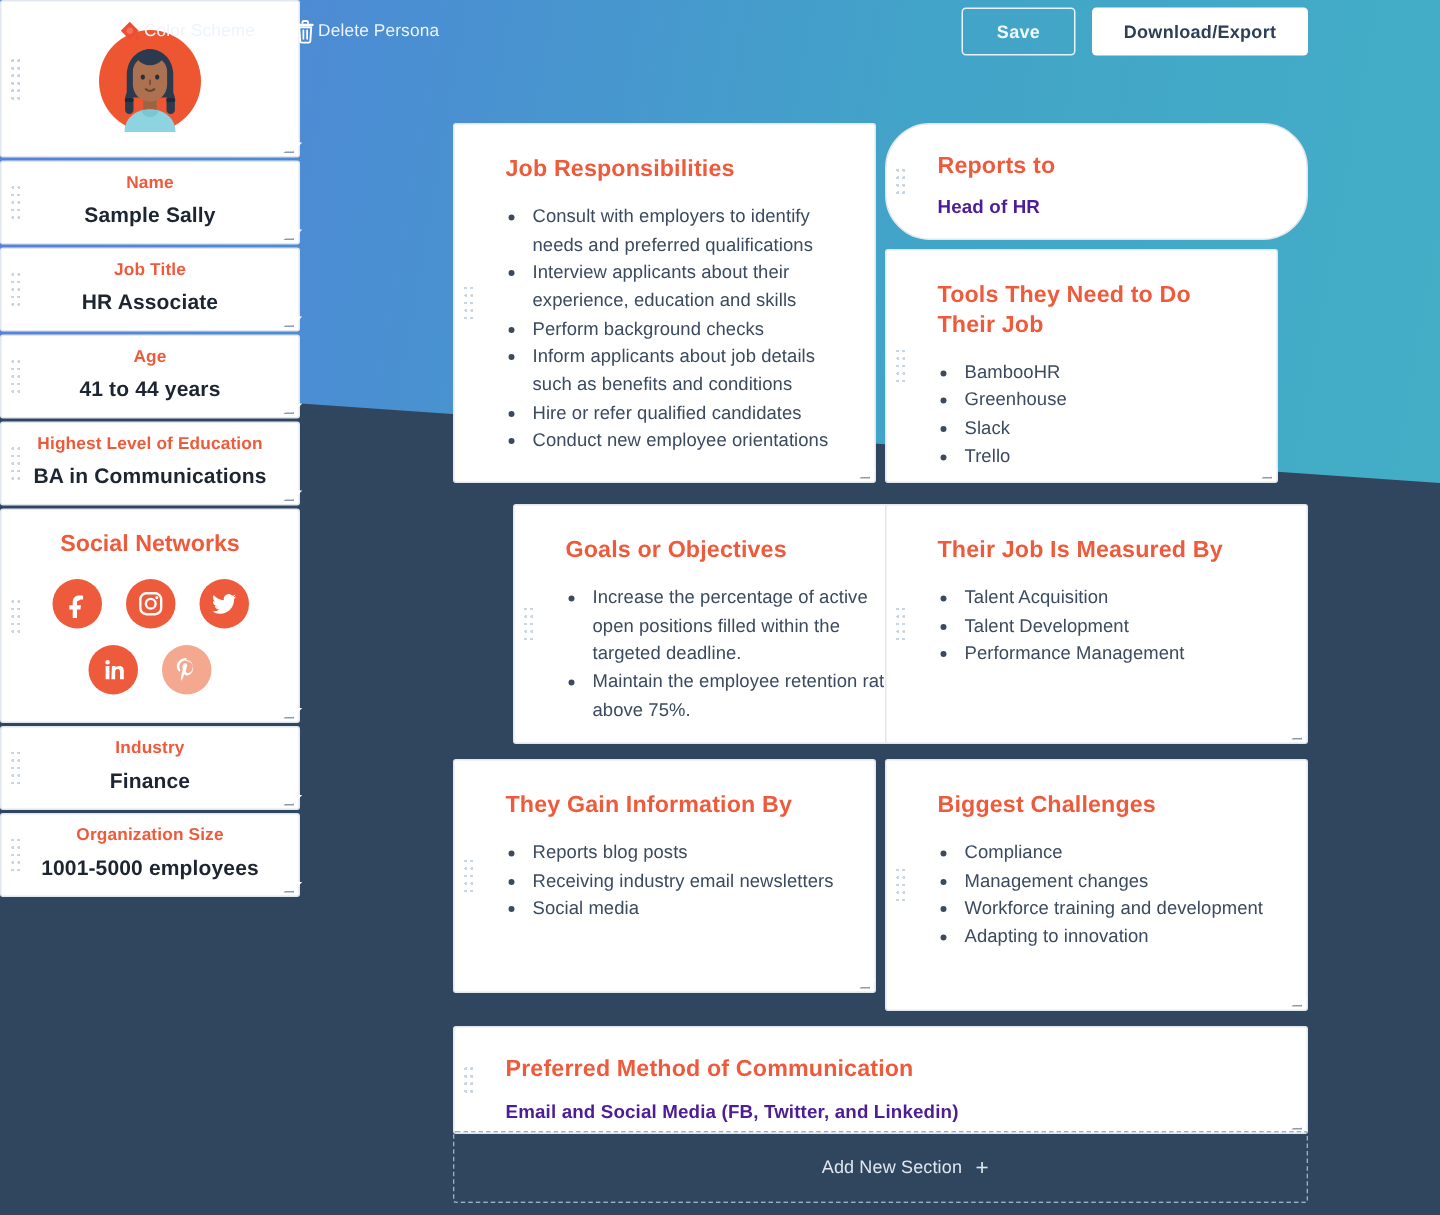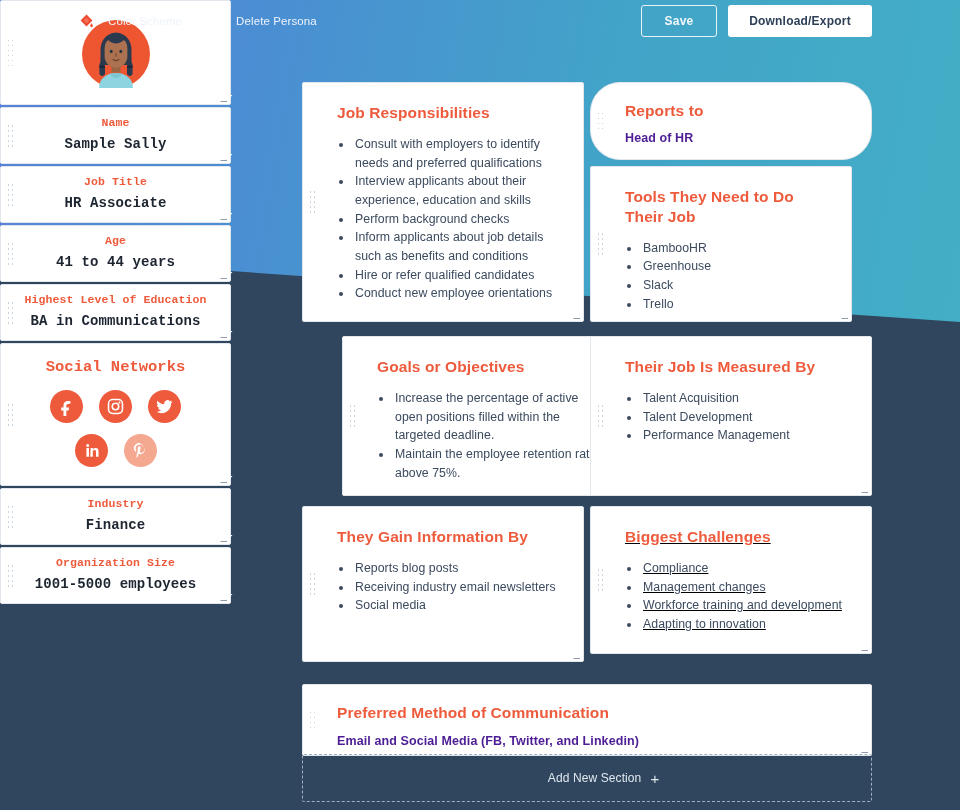--- a/index.html
+++ b/index.html
@@ -41,21 +41,21 @@
   }
   .topbar-left {
     display: flex;
     align-items: center;
     gap: 26px;
     margin-left: 78px;
   }
   .topbar-action {
     display: flex;
     align-items: center;
-    gap: 13px;
+    gap: 1px;
     cursor: pointer;
   }
   .topbar-action .tb-label {
     color: #eef4fb;
     font-size: 11.5px;
     letter-spacing: .1px;
     white-space: nowrap;
   }
   .tb-icon { display: block; line-height: 0; }
 
@@ -149,21 +149,21 @@
     right: 0; bottom: 1.5px;
     width: 7px;
     height: 5.5px;
     background: #ffffff;
     transform: skewX(-45deg);
     transform-origin: bottom right;
     z-index: 2;
   }
 
   
-  #profile { left: 76px; top: 82px; width: 231px; font-family: Liberation Mono, monospace; }
+  #profile { left: 76px; top: 82px; width: 200px; }
   .pcard {
     position: relative;
     background: #fff;
     border: 1px solid #e1e7ed;
     border-radius: 2px;
     margin-bottom: 2px;
     padding: 8px 18px 11px 18px;
     text-align: center;
   }
   .field-label {
@@ -236,21 +236,21 @@
     line-height: 1.5;
   }
 
   
   #c-jobresp   { left: 302px; top: 82px;  width: 282px; height: 240px; }
   #c-reports   { left: 590px; top: 82px;  width: 282px; height: 78px; border-radius: 30px;  }
   #c-tools     { left: 590px; top: 166px; width: 262px; height: 156px; }
   #c-goals     { left: 302px; top: 336px; width: 282px; height: 160px; margin-left: 40px; }
   #c-measured  { left: 590px; top: 336px; width: 282px; height: 160px; }
   #c-gaininfo  { left: 302px; top: 506px; width: 282px; height: 156px; }
-  #c-challenge { left: 590px; top: 506px; width: 282px; height: 148px; text-decoration: underline; }
+  #c-challenge { left: 590px; top: 506px; width: 282px; height: 168px; }
   #c-comm      { left: 302px; top: 684px; width: 570px; height: 72px;  }
 
   #add-section {
     position: absolute;
     left: 302px; top: 754px;
     width: 570px; height: 48px;
     border: 1.5px dashed #9fb0c2;
     border-radius: 2px;
     display: flex;
     align-items: center;

